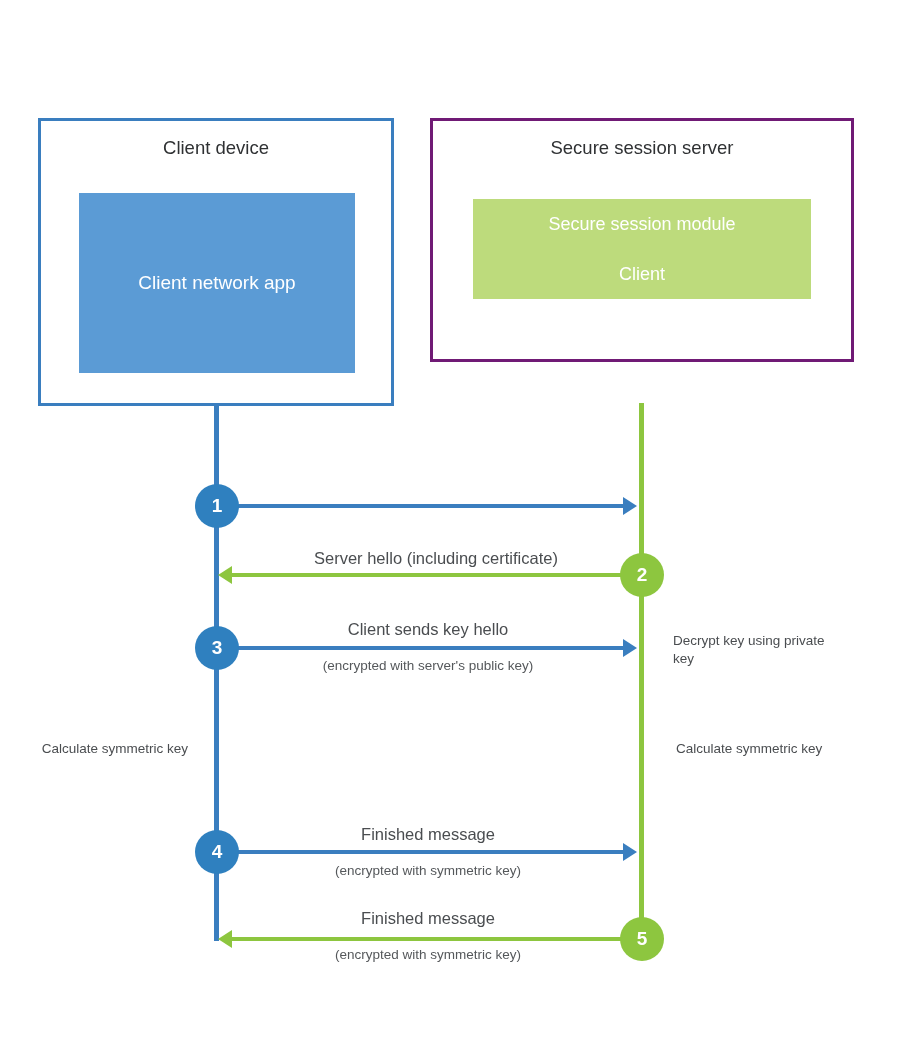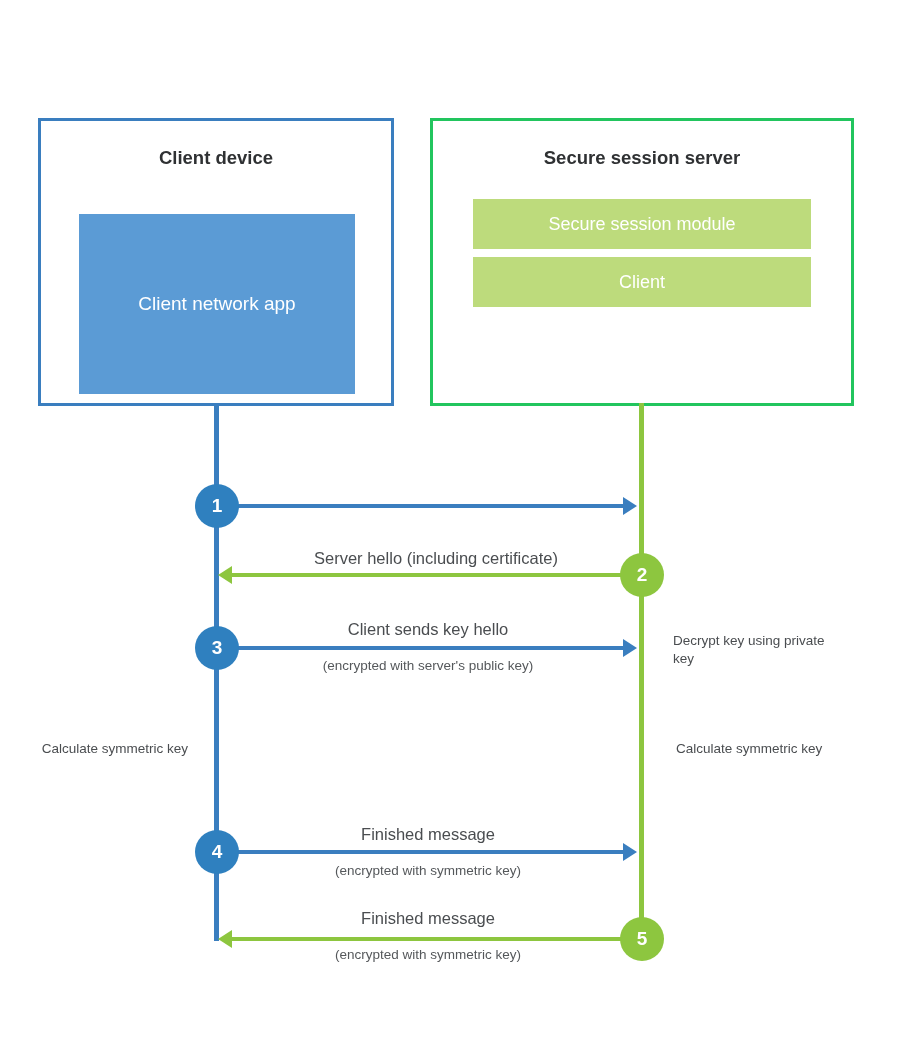--- a/index.html
+++ b/index.html
@@ -38,60 +38,59 @@
     left: 38px;
     top: 118px;
     width: 356px;
     height: 288px;
     border: 3px solid #3a7ebf;
   }
   #server-box {
     left: 430px;
     top: 118px;
     width: 424px;
-    height: 288px;
-    border: 3px solid #22c55e;
+    height: 244px;
+    border: 3px solid #701a75;
   }
   .node-title {
     position: absolute;
     left: 0;
     right: 0;
-    top: 26px;
+    top: 16px;
     text-align: center;
     font-size: 18.5px;
-    font-weight: bold;
+    font-weight: normal;
     color: #2f3133;
   }
 
   
   .app-block {
     position: absolute;
     left: 38px;
-    top: 93px;
+    top: 72px;
     width: 276px;
     height: 180px;
     background: #5b9bd5;
     color: #ffffff;
     font-size: 19px;
     font-weight: 400;
     display: flex;
     align-items: center;
     justify-content: center;
     text-align: center;
     line-height: 1.35;
     padding: 12px 10px;
   }
   .server-stack {
     position: absolute;
     left: 40px;
     top: 78px;
     width: 338px;
     display: flex;
     flex-direction: column;
-    gap: 8px;
   }
   .server-item {
     height: 50px;
     background: #bddb7c;
     color: #ffffff;
     font-size: 18px;
     display: flex;
     align-items: center;
     justify-content: center;
     text-align: center;

